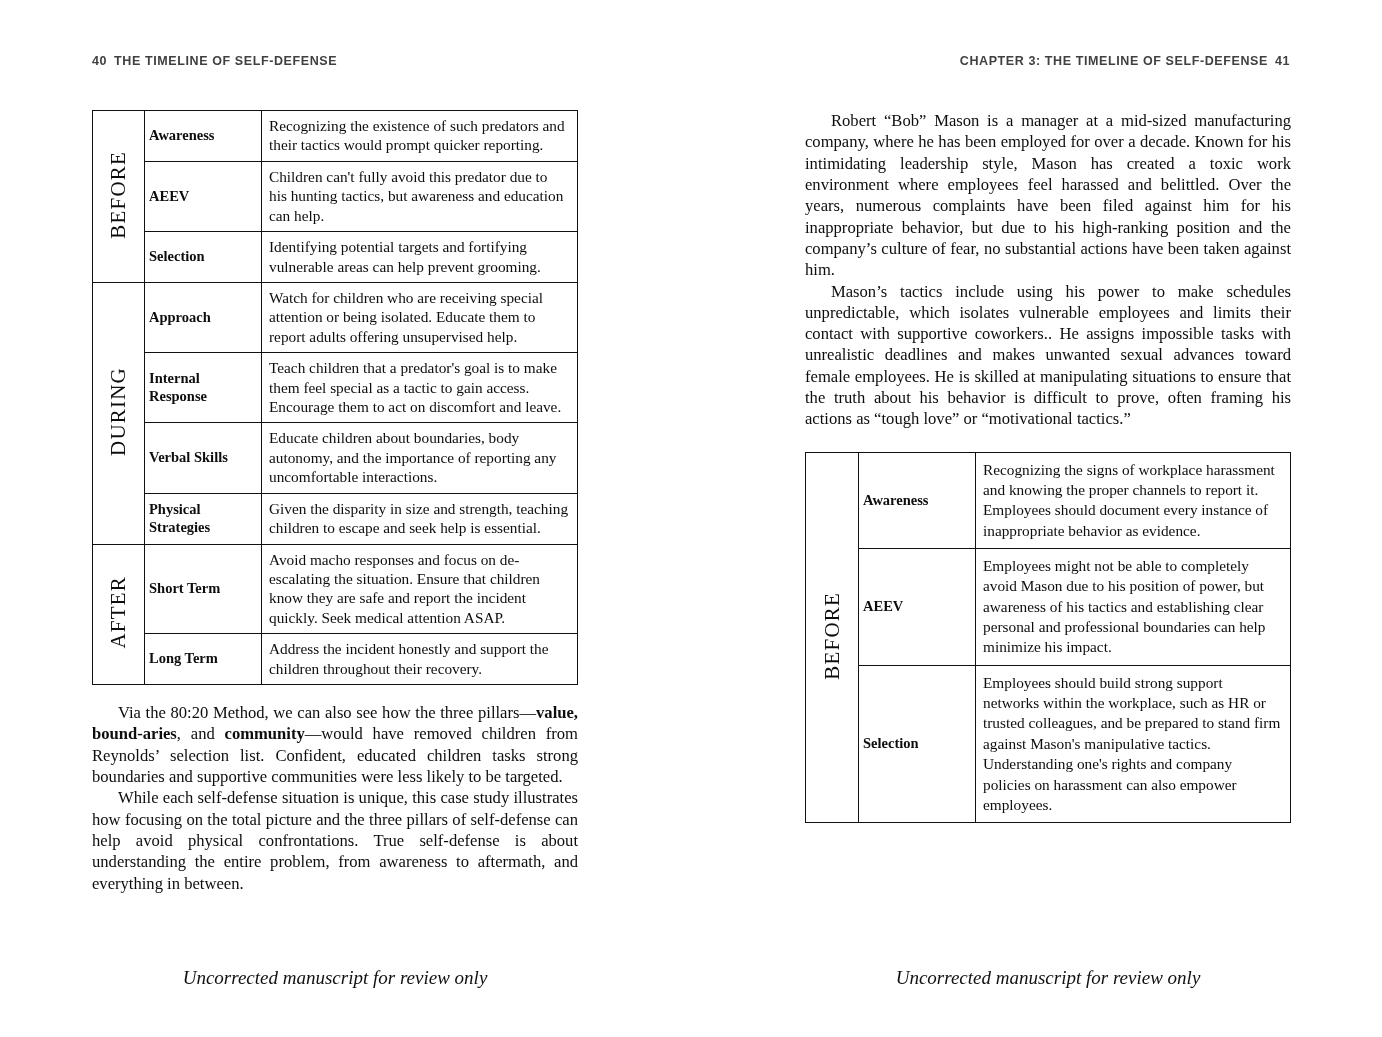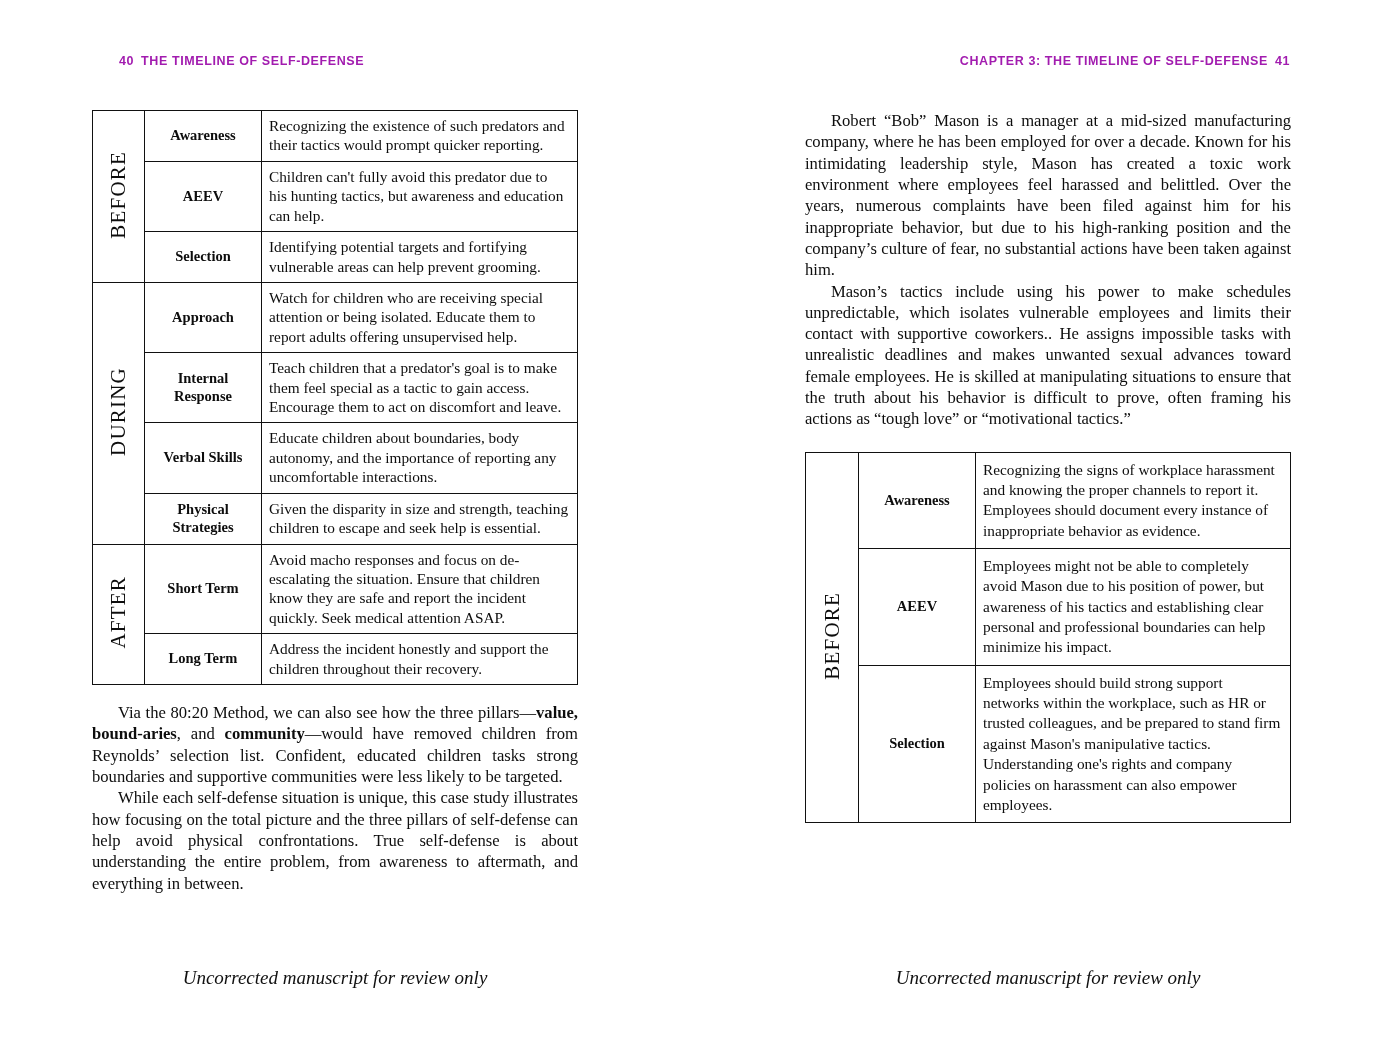--- a/index.html
+++ b/index.html
@@ -24,23 +24,22 @@
   }
 
   
   .runhead {
     position: absolute;
     top: 54px;
     font-family: "Liberation Sans", sans-serif;
     font-weight: bold;
     font-size: 12.5px;
     letter-spacing: 0.6px;
-    color: #a21caf;
+    color: #404040;
     white-space: nowrap;
-    margin-left: 27px;
   }
   .runhead-left { left: 92px; }
   .runhead-right { right: 92px; text-align: right; }
   .runhead .folio { margin-right: 7px; }
   .runhead .folio-after { margin-left: 7px; }
 
   
   .col-left {
     position: absolute;
     left: 92px;
@@ -66,21 +65,20 @@
     vertical-align: middle;
     padding: 0;
   }
   table.tl td.phase {
     width: 51px;
     text-align: center;
     padding: 0;
   }
   table.tl td.stage {
     width: 108px;
-    text-align: center;
     font-weight: bold;
     font-size: 14.5px;
     line-height: 1.22;
     padding: 5px 4px;
     margin-left: 48px;
   }
   table.tl td.desc {
     font-size: 15.3px;
     line-height: 1.27;
     padding: 5px 8px 6px 7px;

